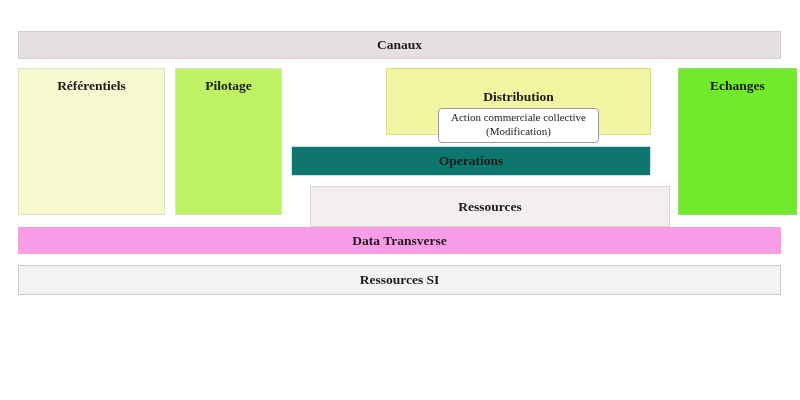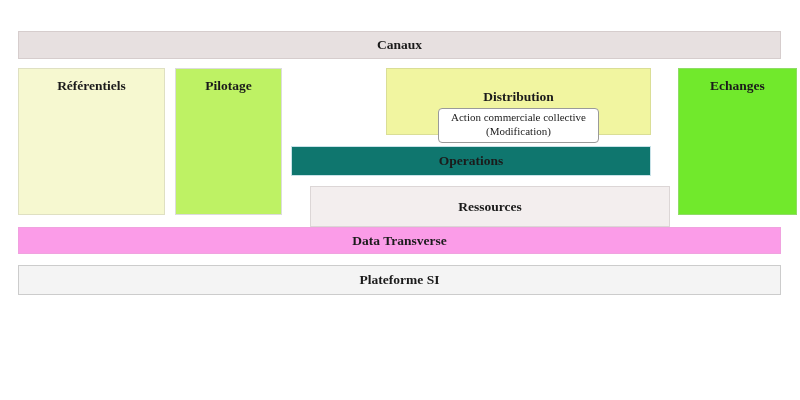--- a/index.html
+++ b/index.html
@@ -83,16 +83,16 @@
 
   <div class="box tall echanges" style="background-color:#71e92c;border-color:#8fdc66">
     <span class="label">Echanges</span>
   </div>
 
   <div class="box bar dataplateforme" style="background-color:#fb9ce8;border-color:#f0a2df">
     <span class="label">Data Transverse</span>
   </div>
 
   <div class="box bar transverse" style="background-color:#f4f4f4;border-color:#cccccc">
-    <span class="label">Plateforme SI</span>
+    <span class="label">Ressources SI</span>
   </div>
 
 </div>
 
 </body></html>

